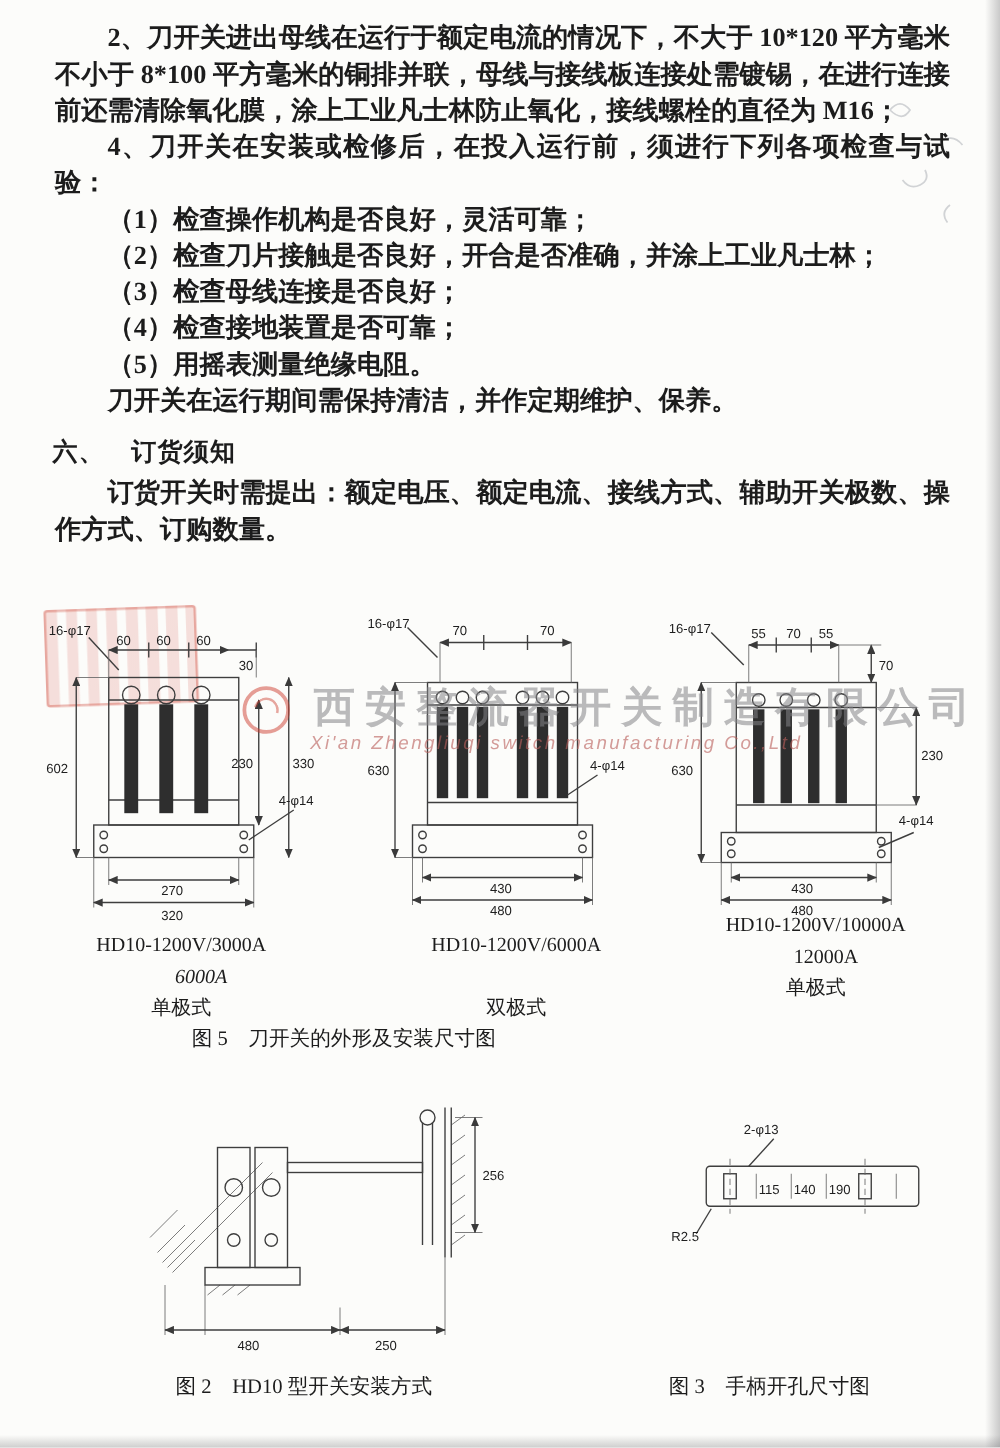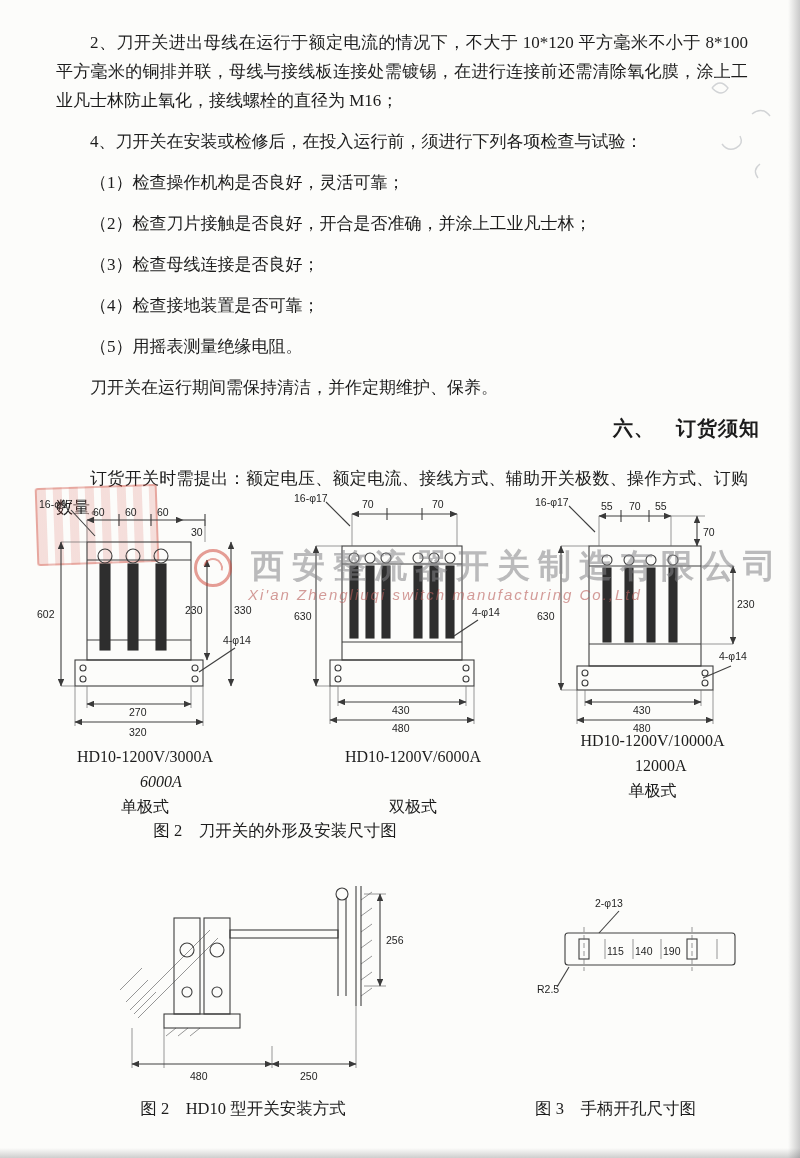--- a/index.html
+++ b/index.html
@@ -4,22 +4,22 @@
 <style>
   html,body{margin:0;padding:0;background:#d8d8d8;}
   .page{position:relative;width:800px;height:1158px;background:#fcfcfa;overflow:hidden;
         color:#1c1c1c;font-family:"Liberation Serif","DejaVu Serif",serif;}
   .edge-r{position:absolute;right:0;top:0;width:12px;height:100%;
           background:linear-gradient(to left, rgba(70,70,75,.28), rgba(70,70,75,0));}
   .edge-b{position:absolute;left:0;bottom:0;width:100%;height:10px;
           background:linear-gradient(to top, rgba(70,70,75,.25), rgba(70,70,75,0));}
 
   .textcol{position:absolute;left:44px;top:16px;width:716px;}
-  .textcol p{margin:12px;text-indent:2em;font-size:17px;line-height:29px;text-align:justify;}
-  .textcol h2{margin:13px 0 22px -2px;font-size:20px;font-weight:bold;letter-spacing:1px;text-align:right;}
+  .textcol p{margin:0;text-indent:2em;font-size:21px;line-height:29px;text-align:justify;font-weight:bold;}
+  .textcol h2{margin:13px 0 5px -2px;font-size:20px;font-weight:bold;letter-spacing:1px;}
 
   
   .d{position:absolute;}
   .d line,.d rect,.d circle,.d path{stroke:#3e3e3e;stroke-width:1.1;fill:none;}
   .d .thin line{stroke-width:.7;stroke:#6a6a6a;}
   .d .blade rect{fill:#2e2e2e;stroke:#2e2e2e;}
   .d .dash{stroke-dasharray:5 3;stroke-width:.7;}
   .d text{fill:#1e1e1e;stroke:none;font-size:10.5px;font-family:"Liberation Sans","DejaVu Sans",sans-serif;}
 
   
@@ -267,21 +267,21 @@
     <div class="m1">HD10-1200V/6000A</div>
     <div class="m2"></div>
     <div class="m3">双极式</div>
   </div>
   <div class="modelcap" style="left:540px;top:728px;width:225px">
     <div class="m1">HD10-1200V/10000A</div>
     <div class="m2 off95">12000A</div>
     <div class="m3">单极式</div>
   </div>
 
-  <div class="figcap" style="left:110px;top:820px;width:330px">图 2　刀开关的外形及安装尺寸图</div>
+  <div class="figcap" style="left:110px;top:820px;width:330px">图 5　刀开关的外形及安装尺寸图</div>
 
   <svg class="d" style="left:112px;top:878px" width="300" height="218" viewBox="0 0 300 218">
     <g class="thin">
       <line x1="18" y1="132" x2="98" y2="52"></line>
         <line x1="26" y1="140" x2="106" y2="60"></line>
       <line x1="8" y1="112" x2="30" y2="90"></line>
         <line x1="14" y1="124" x2="36" y2="102"></line>
         <line x1="22" y1="136" x2="44" y2="114"></line>
       <line x1="54" y1="158" x2="64" y2="150"></line>
         <line x1="66" y1="158" x2="76" y2="150"></line>

